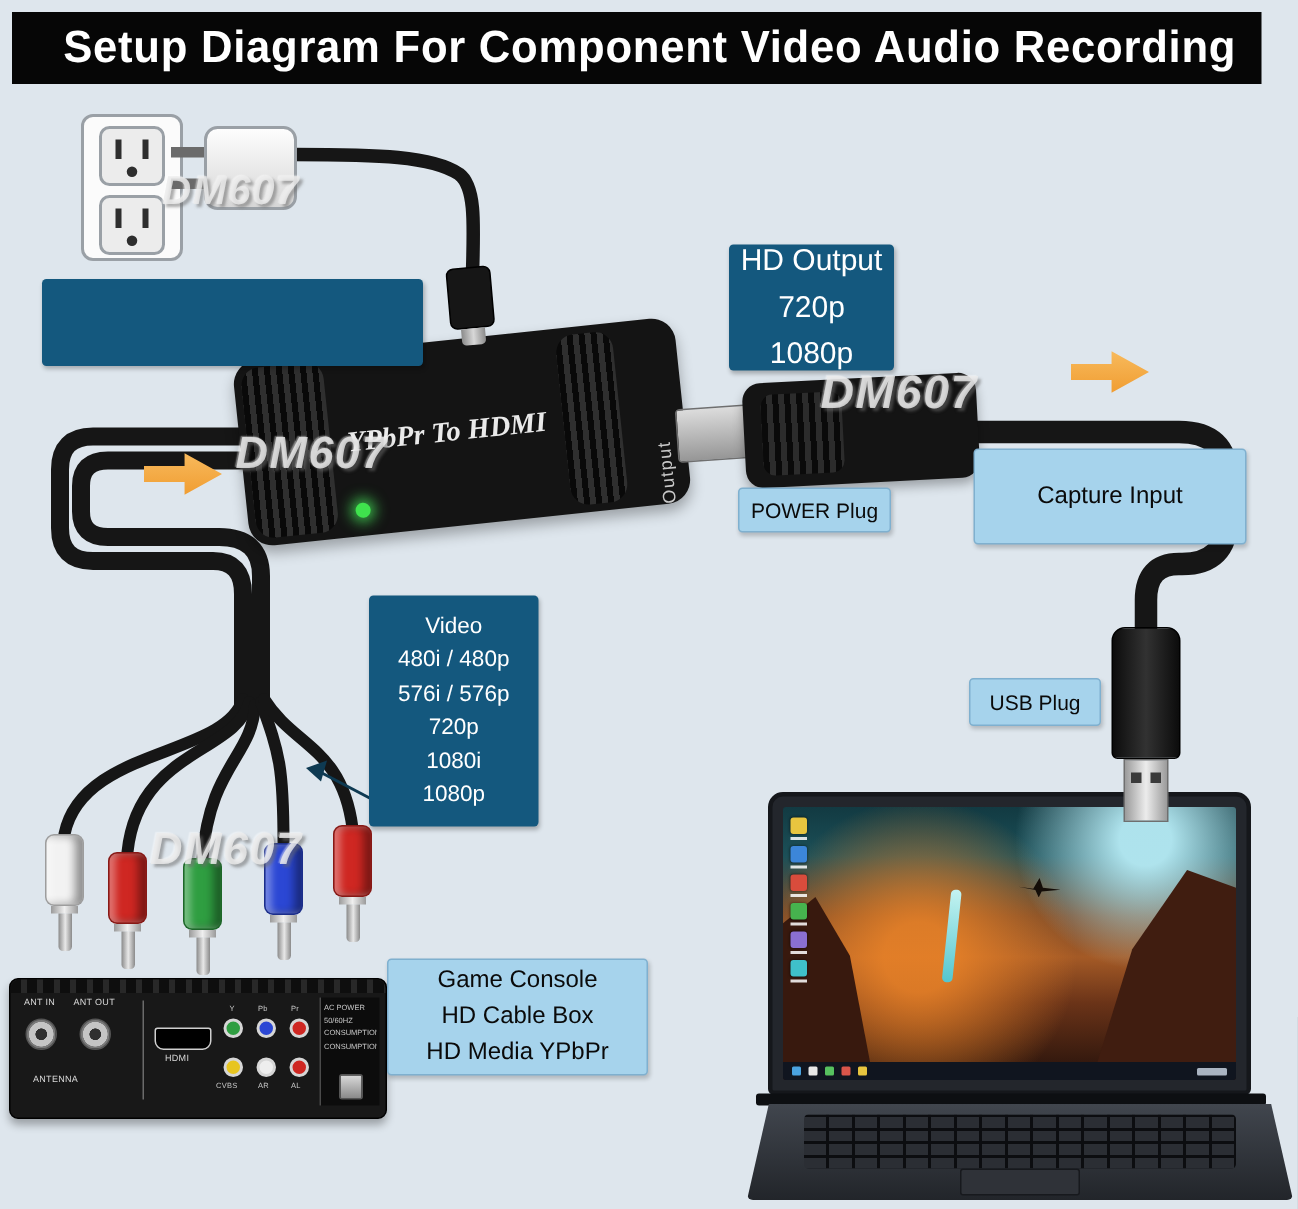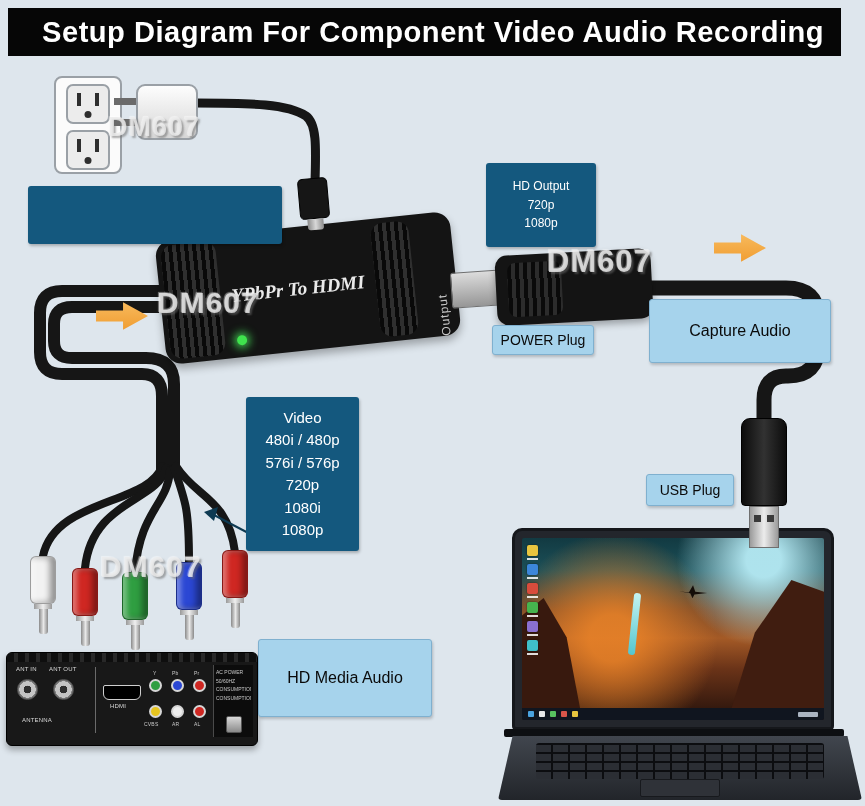--- a/index.html
+++ b/index.html
@@ -11,29 +11,29 @@
   .title-bar{position:absolute;left:8px;top:8px;width:815px;height:48px;background:#060606;
     display:flex;align-items:center;justify-content:center;z-index:7;padding-left:18px;}
   .title-text{color:#fff;font-weight:700;font-size:30px;letter-spacing:.5px;transform:scaleX(.97);white-space:nowrap;}
 
   
   .dark-box{position:absolute;background:var(--dark-box,#14587e);color:#fff;text-align:center;border-radius:3px;
     display:flex;flex-direction:column;justify-content:center;z-index:7;box-shadow:1px 2px 3px rgba(0,0,0,.25);}
   .light-box{position:absolute;background:var(--light-box,#a6d3ec);color:#0a0a0a;text-align:center;border-radius:3px;
     display:flex;flex-direction:column;justify-content:center;z-index:7;border:1px solid #7fb0cf;box-shadow:1px 2px 3px rgba(0,0,0,.2);}
   #converter-box{left:28px;top:186px;width:254px;height:58px;font-size:16px;line-height:1.65;}
-  #hd-output-box{left:486px;top:163px;width:110px;height:84px;font-size:12px;line-height:1.55;}
+  #hd-output-box{left:486px;top:163px;width:110px;height:84px;font-size:20px;line-height:1.55;}
   #input-box{left:246px;top:397px;width:113px;height:154px;font-size:15px;line-height:1.5;}
   #hdmi-plug-label{left:492px;top:325px;width:100px;height:28px;font-size:14px;}
   #dongle-box{left:649px;top:299px;width:180px;height:62px;font-size:16px;line-height:1.75;}
-  #usb-plug-label{left:646px;top:474px;width:86px;height:30px;font-size:14px;}
+  #usb-plug-label{left:646px;top:452px;width:86px;height:30px;font-size:14px;}
   #source-box{left:258px;top:639px;width:172px;height:76px;font-size:16px;line-height:1.5;}
 
   
-  .wm{position:absolute;font-weight:700;letter-spacing:1px;color:rgba(236,236,236,.82);
+  .wm{position:absolute;font-style:italic;font-weight:700;letter-spacing:1px;color:rgba(236,236,236,.82);
     text-shadow:2px 2px 2px rgba(105,105,105,.55),-1px -1px 1px rgba(255,255,255,.45);z-index:8;}
   #wm1{left:108px;top:112px;font-size:27px;}
   #wm2{left:157px;top:286px;font-size:30px;}
   #wm3{left:547px;top:244px;font-size:31px;}
   #wm4{left:100px;top:550px;font-size:30px;}
   .arrow-right{position:absolute;width:52px;height:30px;z-index:8;
     background:linear-gradient(180deg,#f8bb5e,var(--arrow,#f09c30));
     clip-path:polygon(0 32%,52% 32%,52% 4%,100% 50%,52% 96%,52% 68%,0 68%);}
   #arrow1{left:96px;top:301px;}
   #arrow2{left:714px;top:233px;}
@@ -235,21 +235,21 @@
     <div>1080p</div>
   </div>
 
   <div class="hdmi-male"></div>
   <div class="hdmi-housing"></div>
   <div class="light-box" id="hdmi-plug-label">
     <div>POWER Plug</div>
   </div>
 
   <div class="light-box" id="dongle-box">
-    <div>Capture Audio</div>
+    <div>Capture Input</div>
   </div>
 
   <div class="usb-plug">
     <div class="usb-body"></div>
     <div class="usb-metal">
       <span class="usb-hole h1"></span>
       <span class="usb-hole h2"></span>
     </div>
   </div>
   <div class="light-box" id="usb-plug-label">
@@ -316,21 +316,23 @@
     <div class="spec-panel">
       <div class="spec-line">AC POWER</div>
       <div class="spec-line">50/60HZ</div>
       <div class="spec-line">CONSUMPTION:&lt;1W</div>
       <div class="spec-line">CONSUMPTION:&lt;10W</div>
       <div class="power-switch"></div>
     </div>
   </div>
 
   <div class="light-box" id="source-box">
-    <div>HD Media Audio</div>
+    <div>Game Console</div>
+    <div>HD Cable Box</div>
+    <div>HD Media YPbPr</div>
   </div>
 
   <div class="laptop">
     <div class="lap-screen">
       <div class="lap-display">
         <div class="game-rock rock1"></div>
         <div class="game-rock rock2"></div>
         <div class="waterfall"></div>
         <div class="bird"></div>
         <div class="desk-icons">

